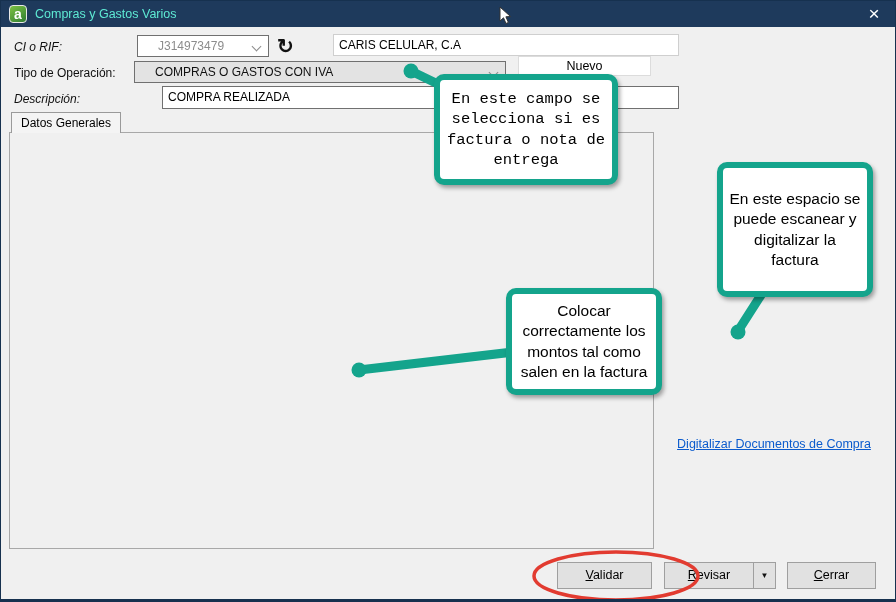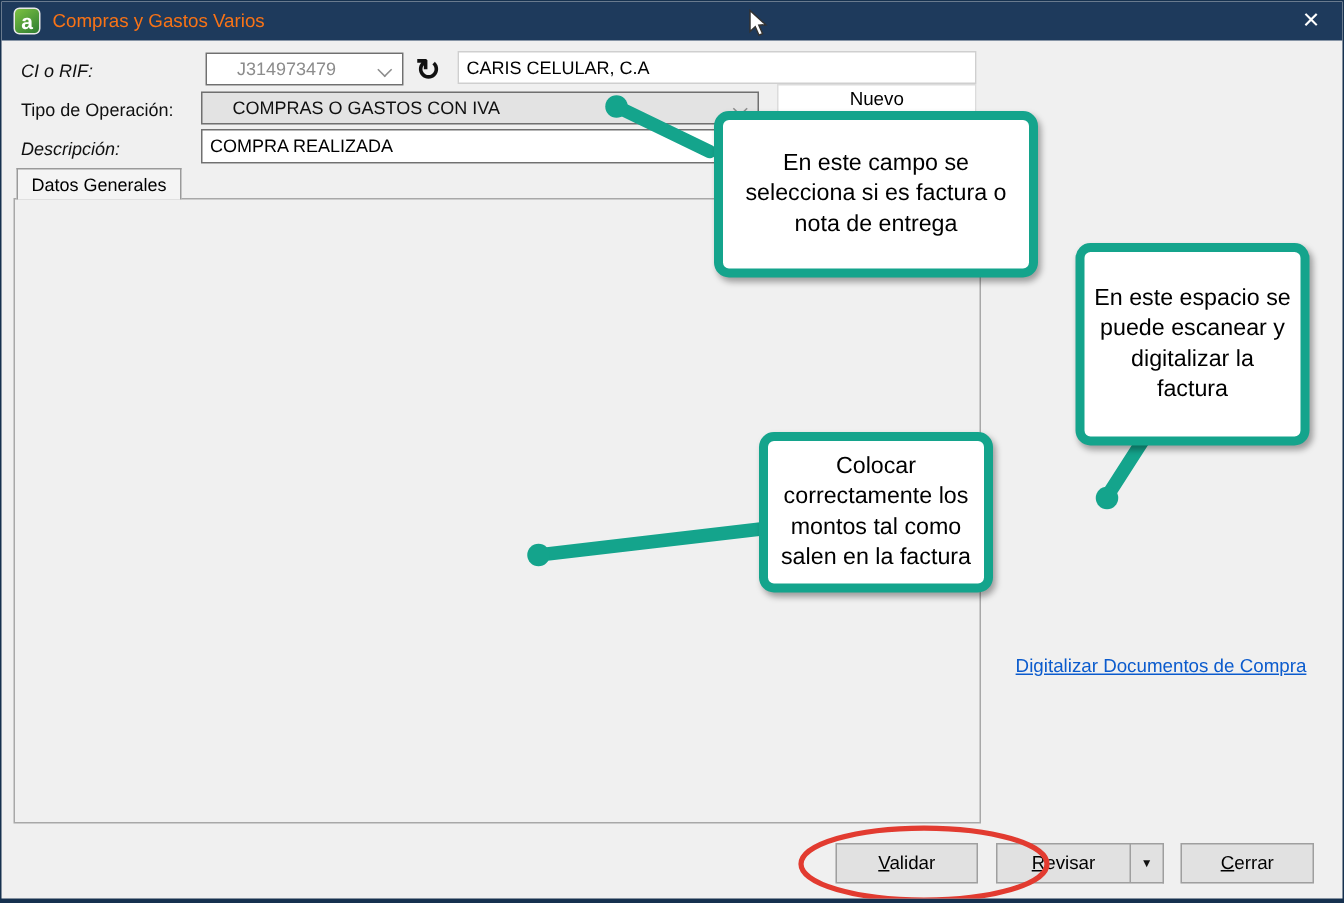--- a/index.html
+++ b/index.html
@@ -6,30 +6,30 @@
   html,body { width:896px; height:602px; }
   body { font-family:"Liberation Sans", sans-serif; background:#888; }
   .dialog { position:relative; width:896px; height:602px; background:#f0f0f0;
             border:1px solid #16314f; border-bottom:3px solid #16314f; overflow:hidden; }
 
   
   .titlebar { position:absolute; left:0; top:0; width:100%; height:26px; background:#1e3a5c; }
   .app-icon { position:absolute; left:8px; top:4px; width:18px; height:18px; border-radius:4px;
               background:linear-gradient(145deg,#7dc242,#2e7d32); color:#fff; font-weight:bold;
               font-size:14px; text-align:center; line-height:17px; border:1px solid #e8e8e8; }
-  .title { position:absolute; left:34px; top:6px; color:#f97316; font-size:12.5px; }
+  .title { position:absolute; left:34px; top:6px; color:#5eead4; font-size:12.5px; }
   .close-btn { position:absolute; right:10px; top:2px; width:22px; height:22px; color:#fff;
                font-size:19px; text-align:center; line-height:21px; cursor:pointer; }
 
   
   .lbl { position:absolute; font-size:12px; color:#101010; white-space:nowrap; }
   .lbl.dim { color:#9a9a9a; }
   .bold { font-weight:bold; }
   .field { position:absolute; background:#fff; border:1px solid #707070; font-size:12px;
-           color:#000; padding:3px 5px; white-space:nowrap; overflow:hidden; }
+           color:#000; padding:3px 5px; white-space:nowrap; overflow:hidden;margin-left:28px; }
   .field.light { border-color:#c9c9c9; }
   .combo { position:absolute; background:#e3e3e3; border:1px solid #707070; font-size:12px;
            color:#101010; padding:3px 18px 3px 20px; white-space:nowrap; overflow:hidden; }
   .combo.white { background:#fff; }
   .chev { position:absolute; right:8px; top:7px; width:7px; height:7px;
           border-right:1.6px solid #8c8c8c; border-bottom:1.6px solid #8c8c8c;
           transform:rotate(45deg); }
   .cb { position:absolute; width:13px; height:13px; background:#fff; border:1px solid #4a4a4a; }
   .cb.checked::after { content:"✓"; position:absolute; left:1px; top:-2px; font-size:12px;
                        font-weight:bold; color:#1c1c1c; }
@@ -266,21 +266,21 @@
 
   <svg class="overlay-svg">
     <line x1="410" y1="70" x2="472" y2="100" stroke="#14a48c" stroke-width="9" stroke-linecap="round"></line>
     <circle cx="410" cy="70" r="7.5" fill="#14a48c"></circle>
     <line x1="762" y1="291" x2="737" y2="330" stroke="#14a48c" stroke-width="9" stroke-linecap="round"></line>
     <circle cx="737" cy="331" r="7.5" fill="#14a48c"></circle>
     <line x1="512" y1="351" x2="358" y2="369" stroke="#14a48c" stroke-width="9" stroke-linecap="round"></line>
     <circle cx="358" cy="369" r="7.5" fill="#14a48c"></circle>
   </svg>
 
-  <div class="callout" style="left:475px; top:73px; width:216px; height:111px;">
+  <div class="callout" style="left:433px; top:73px; width:184px; height:111px;font-family:Liberation Mono, monospace;">
     <span>En este campo se selecciona si es factura o nota de entrega</span>
   </div>
   <div class="callout" style="left:716px; top:161px; width:156px; height:135px;">
     <span>En este espacio se puede escanear y digitalizar la factura</span>
   </div>
   <div class="callout" style="left:505px; top:287px; width:156px; height:107px;">
     <span>Colocar correctamente los montos tal como salen en la factura</span>
   </div>
 
   <svg class="cursor-svg" width="14" height="20">

